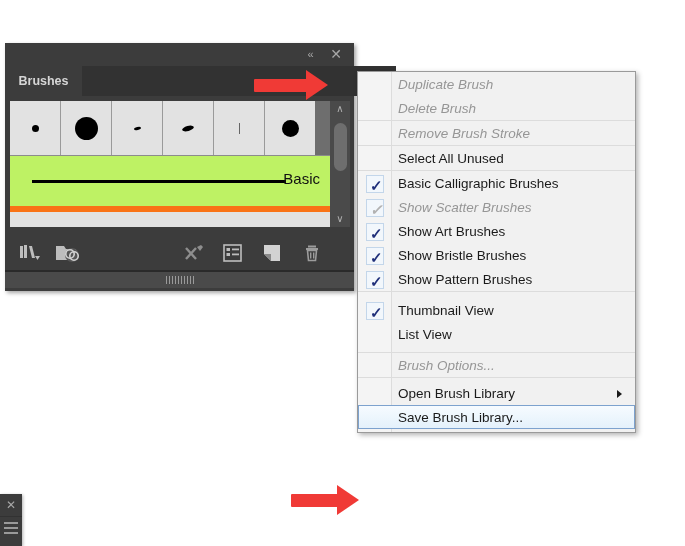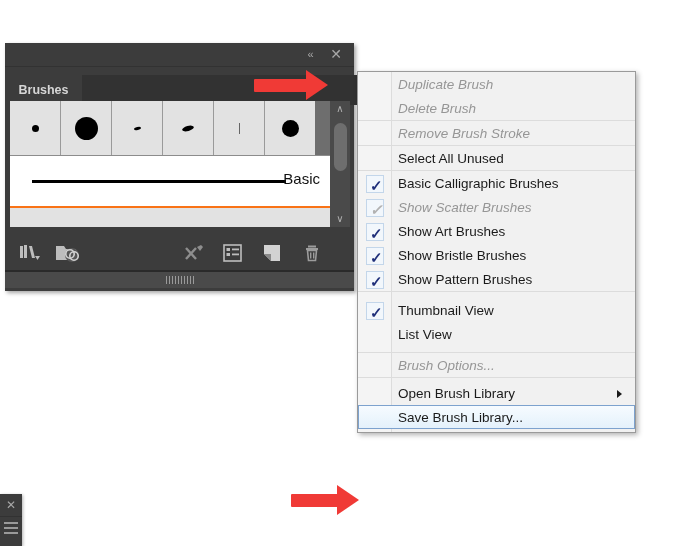--- a/index.html
+++ b/index.html
@@ -43,21 +43,21 @@
     line-height: 23px;
     text-align: center;
     cursor: pointer;
     user-select: none;
   }
   #collapse-btn { right: 31px; font-size: 11px; letter-spacing: -1px; }
   #close-btn { right: 5px; font-size: 14px; }
 
   #tab-strip {
     position: absolute;
-    left: 0; top: 32px;
+    left: 0; top: 23px;
     width: 391px; height: 30px;
     background: #323232;
   }
   #tab-brushes {
     position: absolute;
     left: 0; top: 0;
     width: 77px; height: 30px;
     background: #3c3c3c;
     color: #d6d6d6;
     font-size: 12.5px;
@@ -106,22 +106,22 @@
   }
   .thumb-cell:last-child { border-right: none; }
   .blob {
     position: absolute;
     background: #000;
     left: 50%; top: 50%;
   }
 
   .stroke-row {
     height: 50px;
-    background: #ffffff;
-    border-bottom: 2px solid #f97316;
+    background: #bef264;
+    border-bottom: 6px solid #f97316;
     position: relative;
   }
   #basic-line {
     position: absolute;
     left: 22px; top: 24px;
     width: 254px; height: 3px;
     background: #000;
   }
   #basic-label {
     position: absolute;

